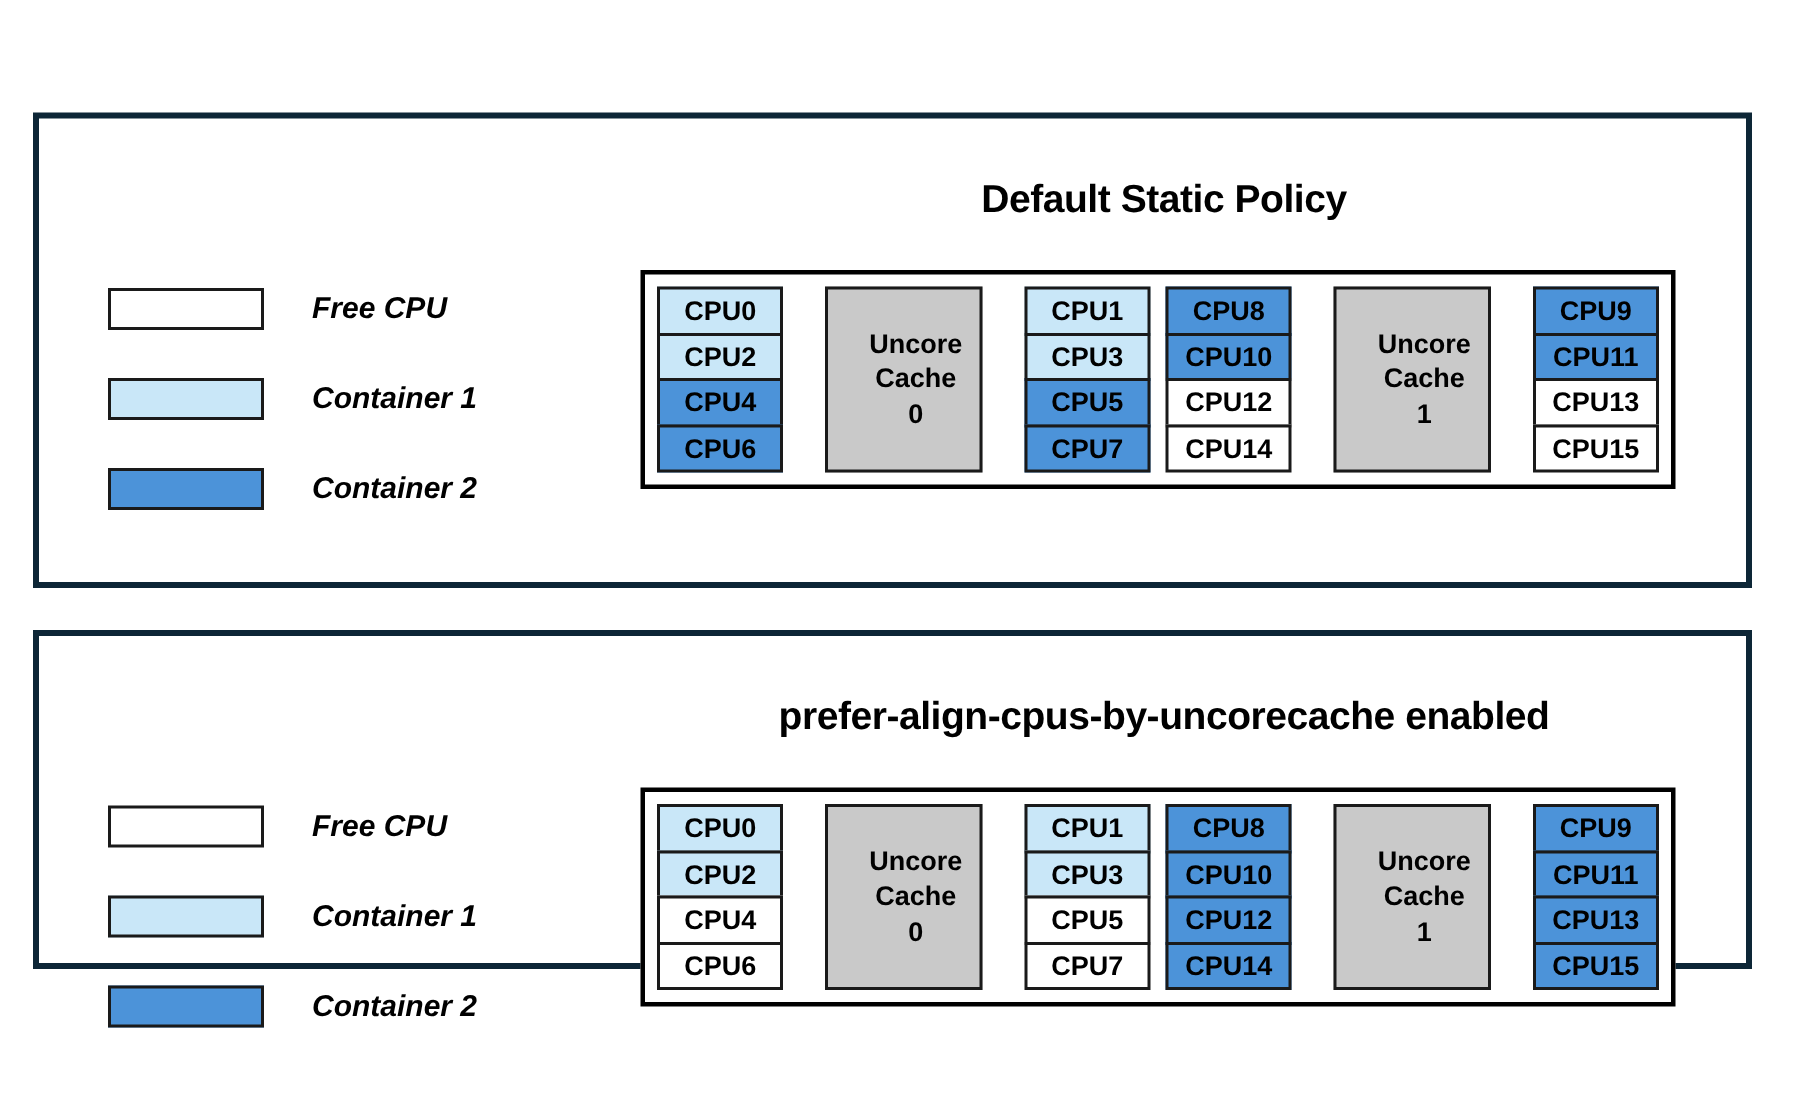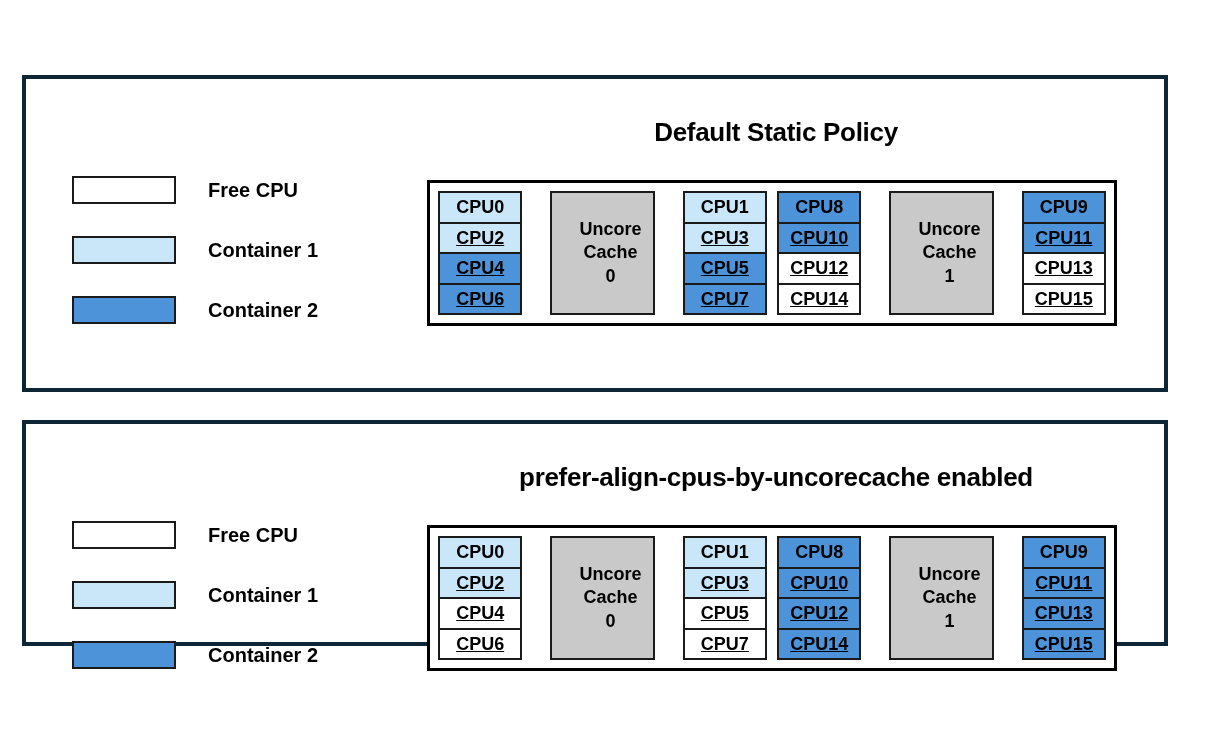--- a/index.html
+++ b/index.html
@@ -37,21 +37,22 @@
     text-align: center;
     font-size: 26px;
     font-weight: bold;
     letter-spacing: -0.3px;
     white-space: nowrap;
   }
 
   .legend {
     position: absolute;
     left: 46px;
-    top: 96px;
+    top: 112px;
+    font-style: italic;
   }
   .legend-item {
     display: flex;
     align-items: center;
     margin-bottom: 30px;
     height: 30px;
   }
   .swatch {
     width: 104px;
     height: 28px;
@@ -95,21 +96,21 @@
     display: flex;
     align-items: center;
     justify-content: center;
     box-sizing: border-box;
     border: 2px solid #1a1a1a;
     font-size: 18px;
     font-weight: bold;
     line-height: 1;
     background: #ffffff;
   }
-  .cpu-col .cell + .cell { margin-top: -2px; text-decoration: underline; }
+  .cpu-col .cell + .cell { margin-top: -2px; }
   .cache-cell {
     flex: 1 1 0;
     margin-left: -2px;
     margin-right: -2px;
     box-sizing: border-box;
     border: 2px solid #1a1a1a;
     background: var(--uncore, #c9c9c9);
     display: flex;
     flex-direction: column;
     align-items: center;

